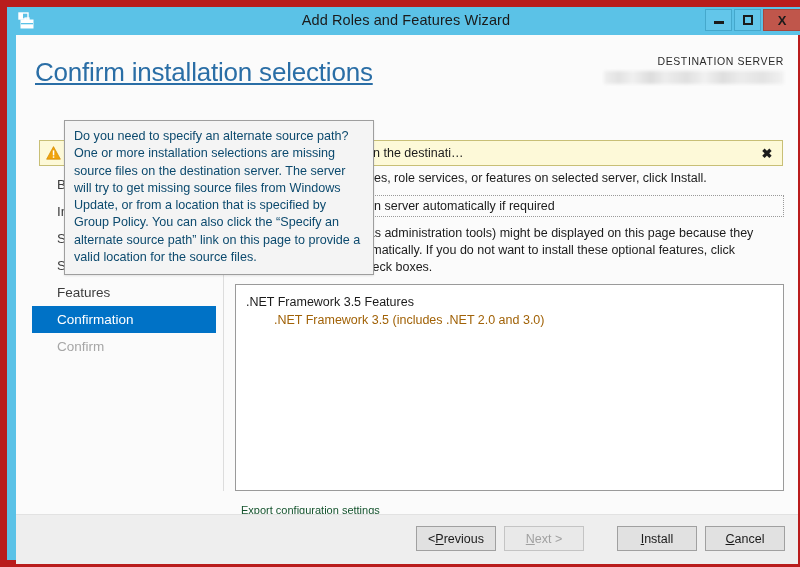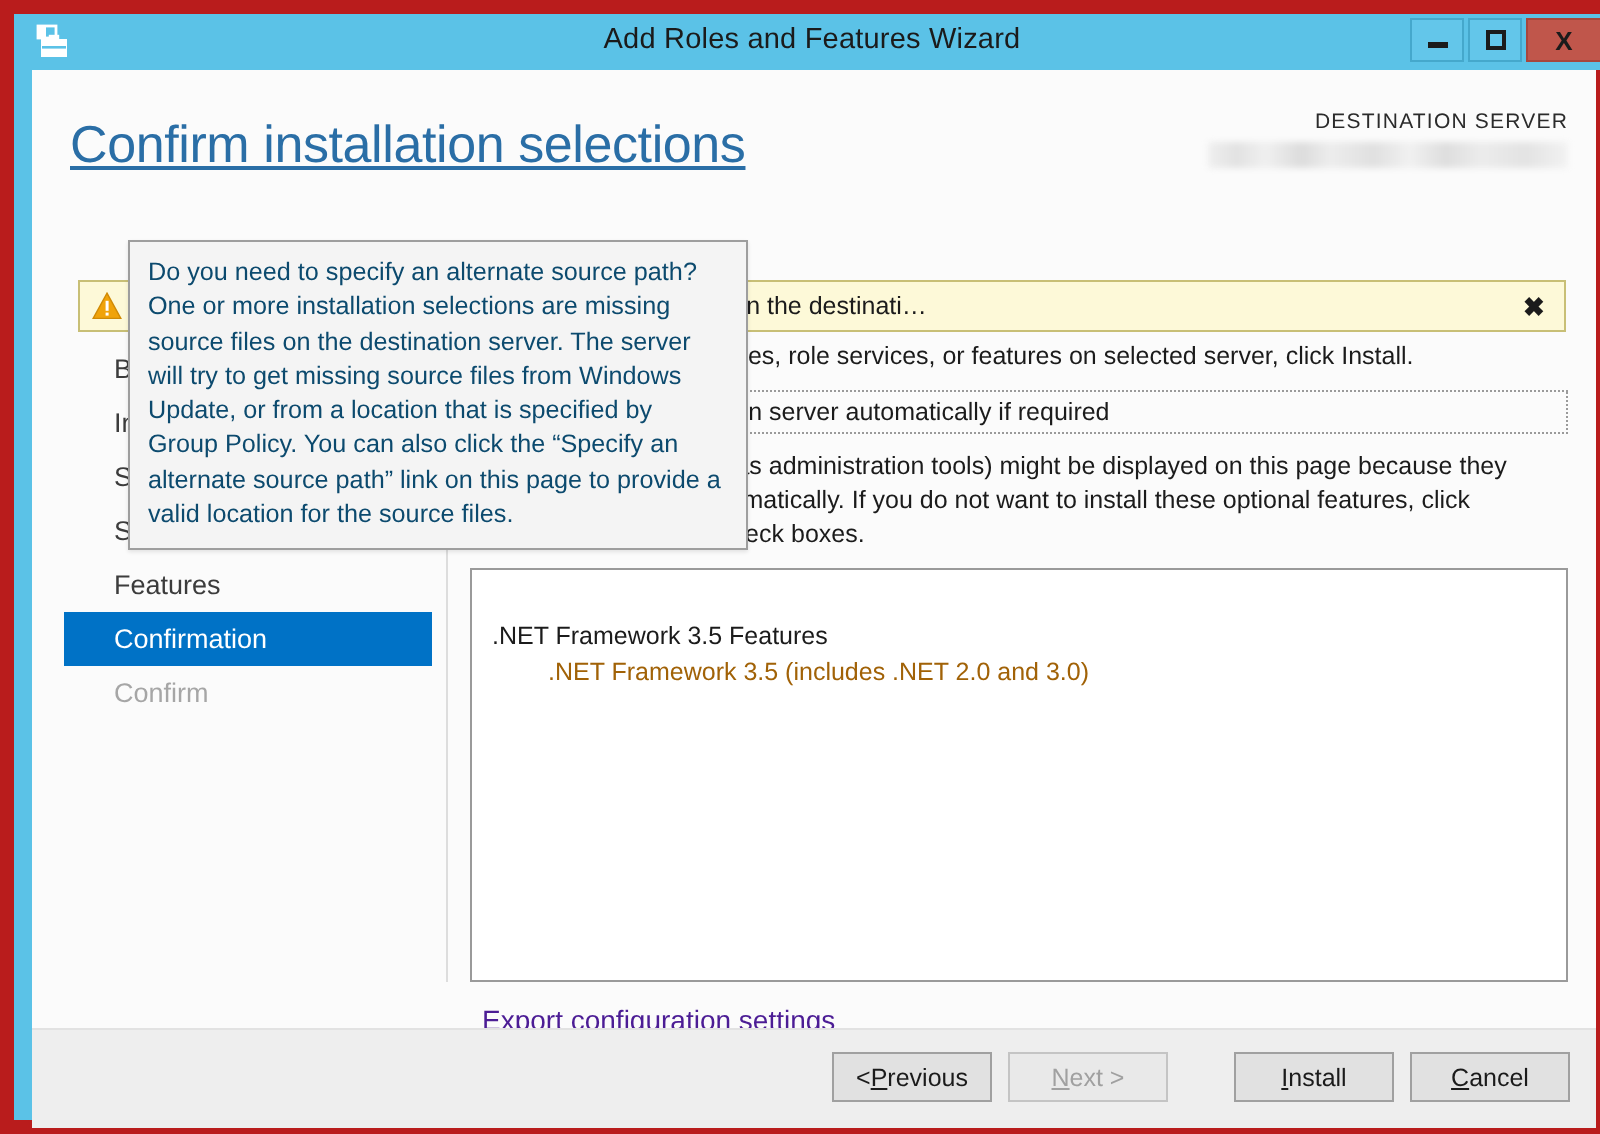--- a/index.html
+++ b/index.html
@@ -241,21 +241,21 @@
   }
 
   
   .listbox {
     position: absolute;
     left: 219px; top: 249px;
     width: 549px; height: 207px;
     background: #ffffff;
     border: 1px solid #9a9a9a;
     box-sizing: border-box;
-    padding: 24px 10px;
+    padding: 8px 10px;
     overflow: hidden;
   }
   .list-l1 {
     font-size: 12.5px;
     color: #1b1b1b;
     line-height: 18px;
   }
   .list-l2 {
     font-size: 12.5px;
     color: #a16207;
@@ -263,22 +263,22 @@
     padding-left: 28px;
   }
 
   
   .links {
     position: absolute;
     left: 225px; top: 465px;
   }
   .wlink {
     display: block;
-    font-size: 14px;
-    color: #4c1d95;
+    font-size: 11px;
+    color: #14532d;
     text-decoration: none;
     line-height: 20px;
     cursor: pointer;
     white-space: nowrap;
   }
 
   
   .footer {
     position: absolute;
     left: 0; bottom: 0;

